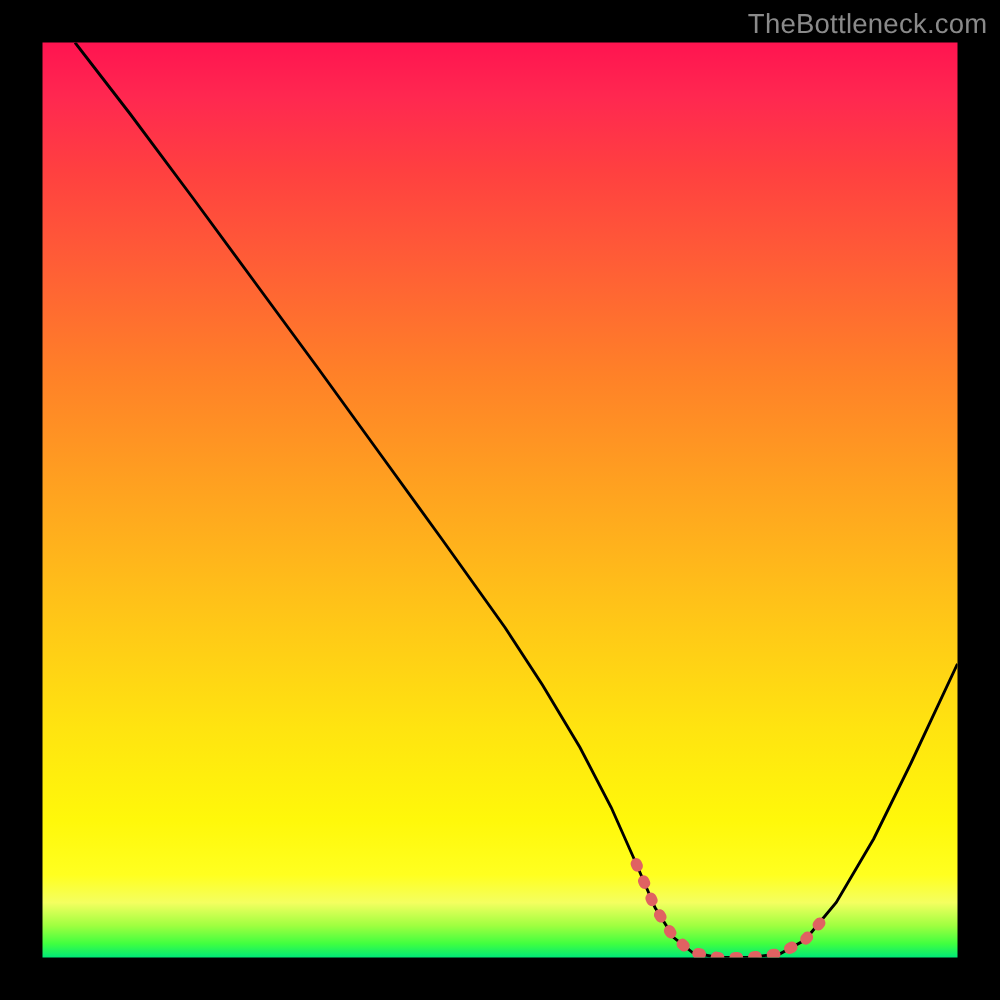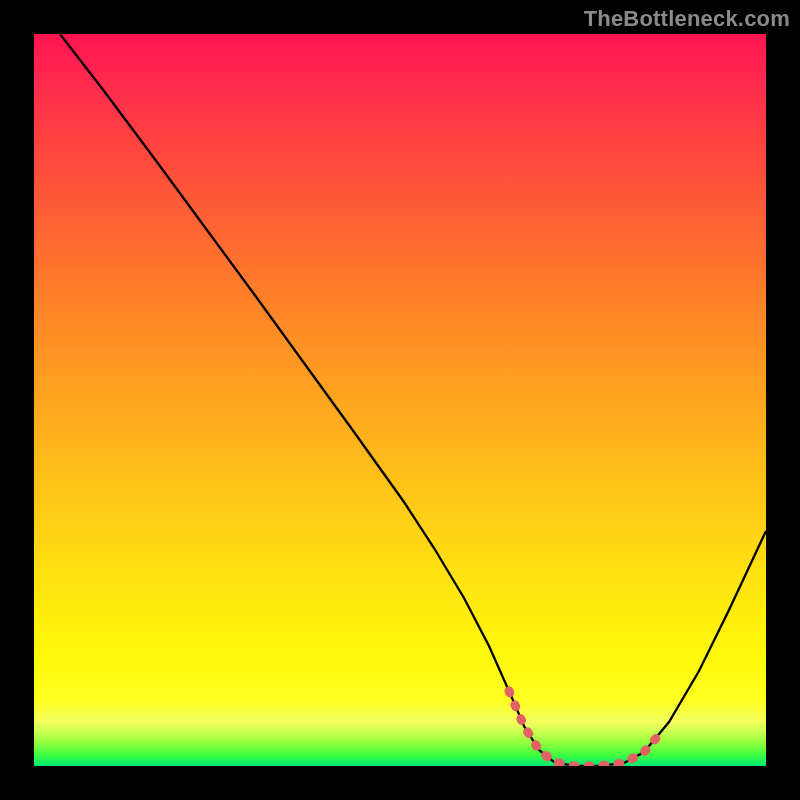--- a/index.html
+++ b/index.html
@@ -32,21 +32,21 @@
       #40ff40 98.5%,
       #00e878 100%
     );
   }
   .watermark {
     position: absolute;
     top: 6px;
     right: 10px;
     font-family: Arial, Helvetica, sans-serif;
     font-size: 22px;
-    font-weight: bold;
+    font-weight: normal;
     color: #8a8a8a;
     letter-spacing: 0.2px;
   }
   .curve-svg {
     position: absolute;
     left: 0; top: 0;
     width: 732px; height: 732px;
   }
 </style>
 </head>

